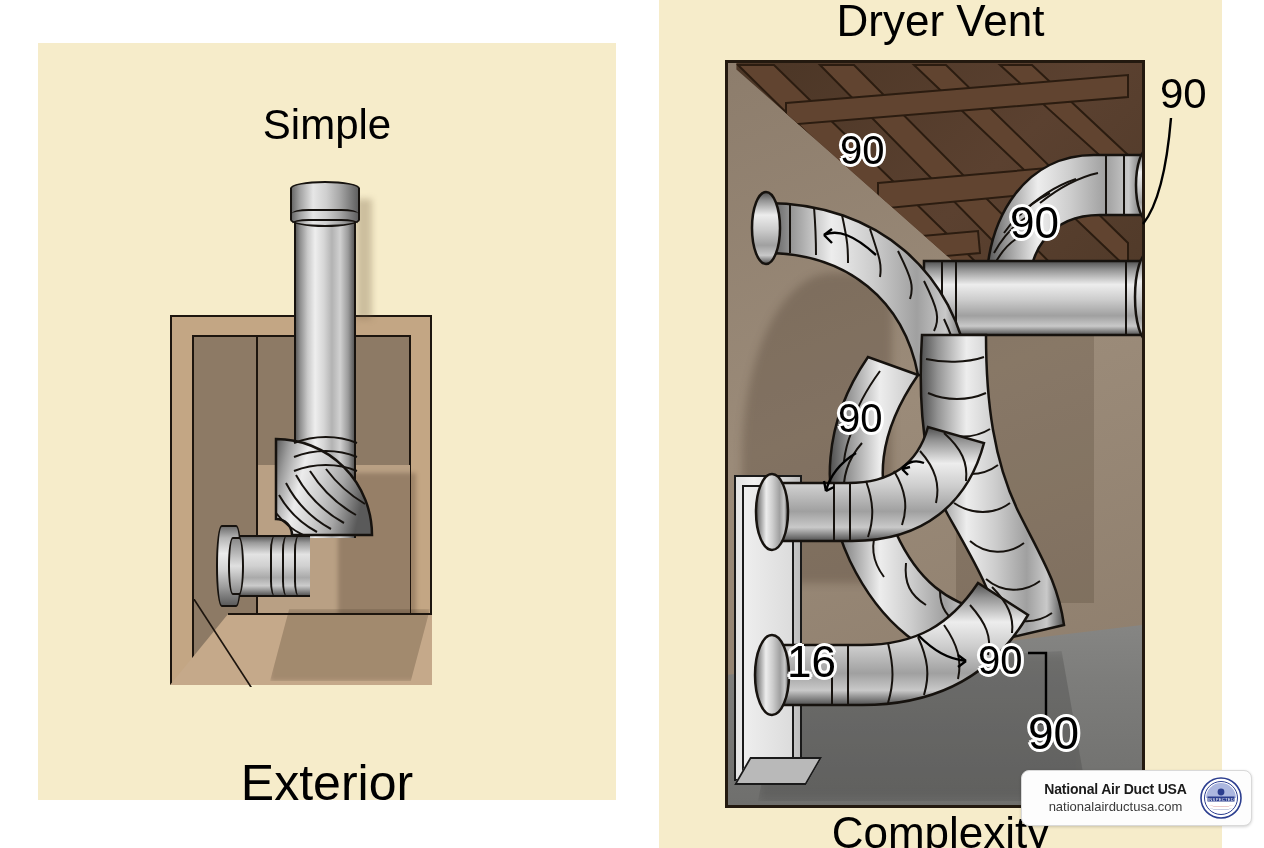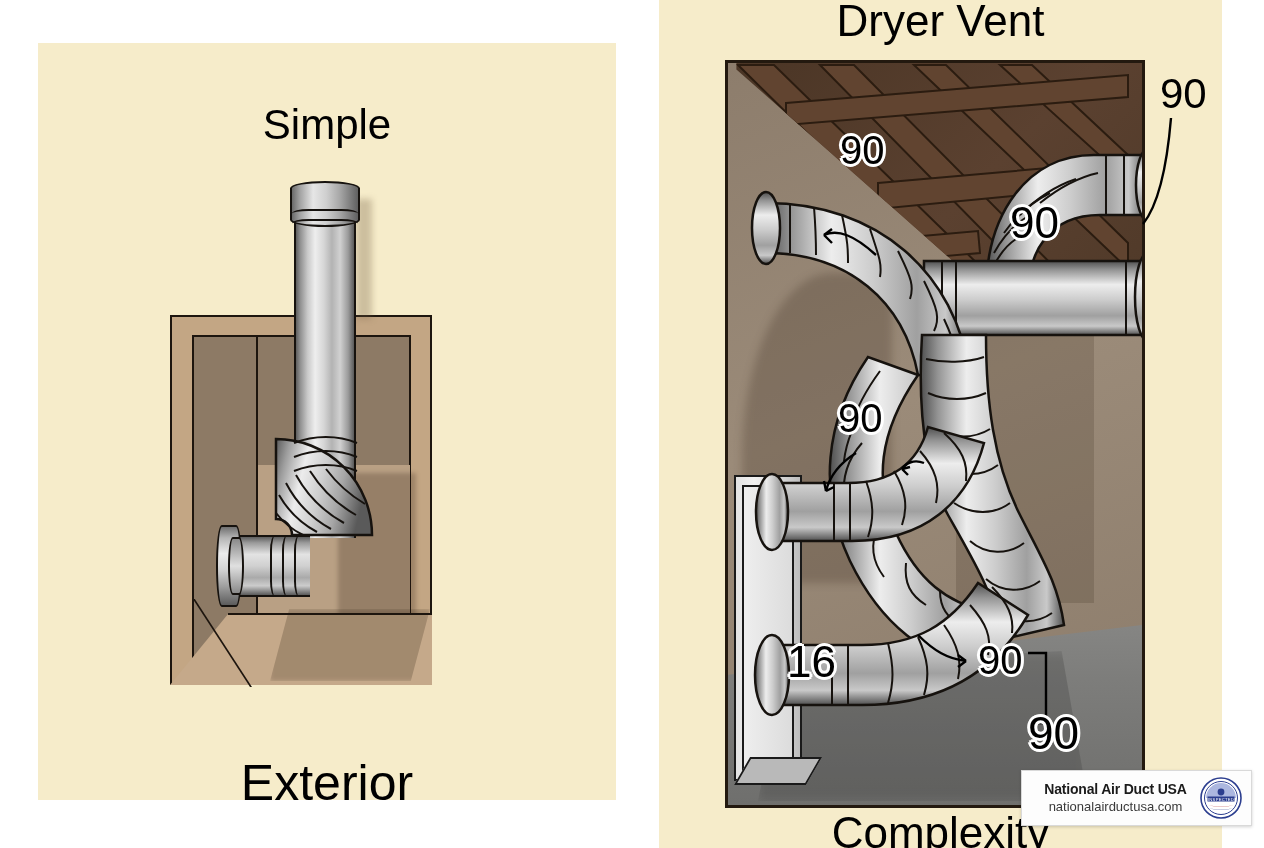--- a/index.html
+++ b/index.html
@@ -379,21 +379,21 @@
 
   
   #watermark {
     position: absolute;
     left: 1021px;
     top: 770px;
     width: 231px;
     height: 56px;
     background: #fdfdfd;
     border: 1px solid #d9d9d9;
-    border-radius: 0;
+    border-radius: 8px;
     box-shadow: 0 1px 3px rgba(0,0,0,0.18);
     display: flex;
     align-items: center;
     justify-content: space-between;
     padding: 0 9px;
     box-sizing: border-box;
   }
   #watermark .wm-text { display: flex; flex-direction: column; align-items: center; flex: 1; }
   #wm-title {
     font-size: 14px;

